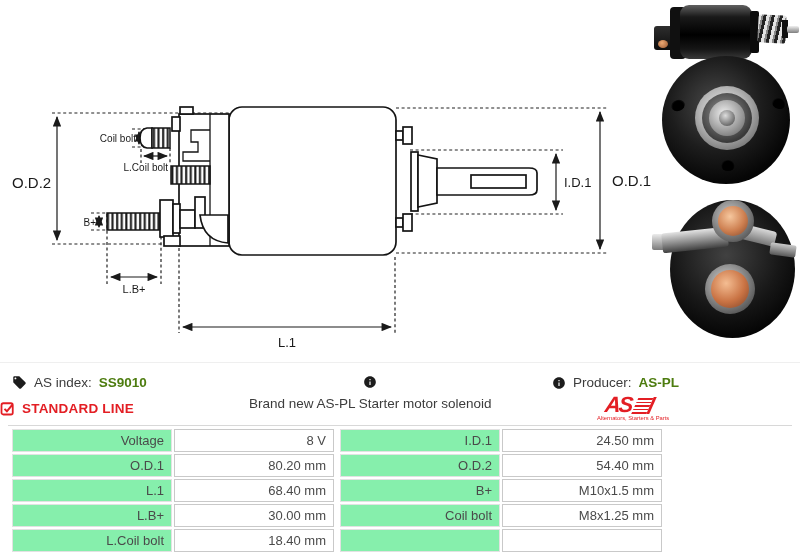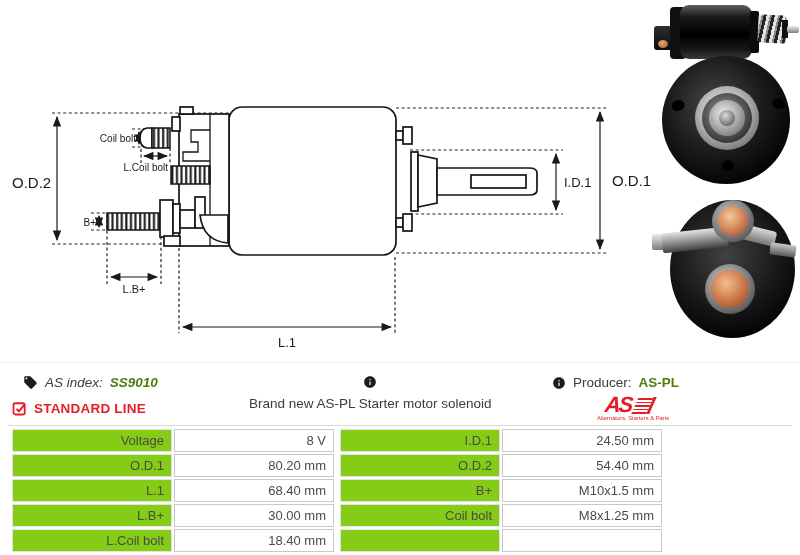--- a/index.html
+++ b/index.html
@@ -62,21 +62,21 @@
   .as-logo{position:absolute;left:597px;top:394px;width:64px;text-align:center;}
   .as-logo-mark{display:flex;align-items:flex-end;justify-content:center;height:20px;}
   .as-logo-as{font-style:italic;font-weight:bold;font-size:22px;line-height:19px;color:#e31e24;letter-spacing:-2px;transform:skewX(-6deg);}
   .as-logo-stripes{display:inline-block;width:15px;height:17px;margin-left:3px;transform:skewX(-24deg);
     background:repeating-linear-gradient(0deg,#e31e24 0 1.7px,transparent 1.7px 3.5px);border-right:3px solid #e31e24;}
   .as-logo-tagline{font-size:5.8px;color:#e31e24;margin-top:1px;white-space:nowrap;}
   
   .spec-tables{position:absolute;left:10px;top:427px;display:flex;gap:2px;}
   .spec-tables table{border-collapse:separate;border-spacing:2px;}
   .spec-tables td{height:21px;font-size:13px;color:#4a4a4a;text-align:right;padding:0 7px;}
-  td.lbl{width:144px;background:#84cc16;border:1px solid #e2e2e2;}
+  td.lbl{width:144px;background:#86efac;border:1px solid #e2e2e2;}
   td.val{width:144px;background:#fff;border:1px solid #c9c9c9;}
 </style>
 </head>
 <body>
 
 <div class="page">
 
   <svg class="diagram" width="660" height="275" viewBox="0 85 660 275">
     <defs>
       <marker id="arr" viewBox="0 0 10 8" refX="9" refY="4" markerWidth="9" markerHeight="7" orient="auto-start-reverse">
@@ -187,29 +187,29 @@
     <div class="p3-arm"></div>
     <div class="p3-clamp"></div>
     <div class="p3-t1o"></div>
     <div class="p3-t1c"></div>
     <div class="p3-t2o"></div>
     <div class="p3-t2c"></div>
   </div>
 
   <div class="divider-top"></div>
 
-  <div class="info-item" style="left:23px;top:375px;font-style:italic;">
+  <div class="info-item" style="left:12px;top:375px;">
     <svg class="ic" width="15" height="15" viewBox="0 0 24 24">
       <path fill="#1c1c1c" d="M21.4 11.6l-9-9C12 2.2 11.5 2 11 2H4c-1.1 0-2 .9-2 2v7c0 .5.2 1 .6 1.4l9 9c.8.8 2 .8 2.8 0l7-7c.8-.8.8-2 0-2.8zM5.5 7C4.7 7 4 6.3 4 5.5S4.7 4 5.5 4 7 4.7 7 5.5 6.3 7 5.5 7z"></path>
     </svg>
     <span>AS index:</span>
     <strong>SS9010</strong>
   </div>
 
-  <div class="info-item" style="left:12px;top:401px;">
+  <div class="info-item" style="left:0;top:401px;">
     <svg class="ic" width="15" height="15" viewBox="0 0 20 20">
       <rect x="2" y="3" width="15" height="15" rx="2.5" fill="none" stroke="#e31e24" stroke-width="2.4"></rect>
       <path d="M6 10.5l3.2 3.2L16.5 5" fill="none" stroke="#e31e24" stroke-width="2.6"></path>
     </svg>
     <span class="red">STANDARD LINE</span>
   </div>
 
   <div class="info-item" style="left:249px;top:375px;flex-direction:column;">
     <svg class="ic" width="14" height="14" viewBox="0 0 24 24">
       <path fill="#1c1c1c" d="M12 2C6.5 2 2 6.5 2 12s4.5 10 10 10 10-4.5 10-10S17.5 2 12 2zm1 15h-2v-6h2v6zm0-8h-2V7h2v2z"></path>

